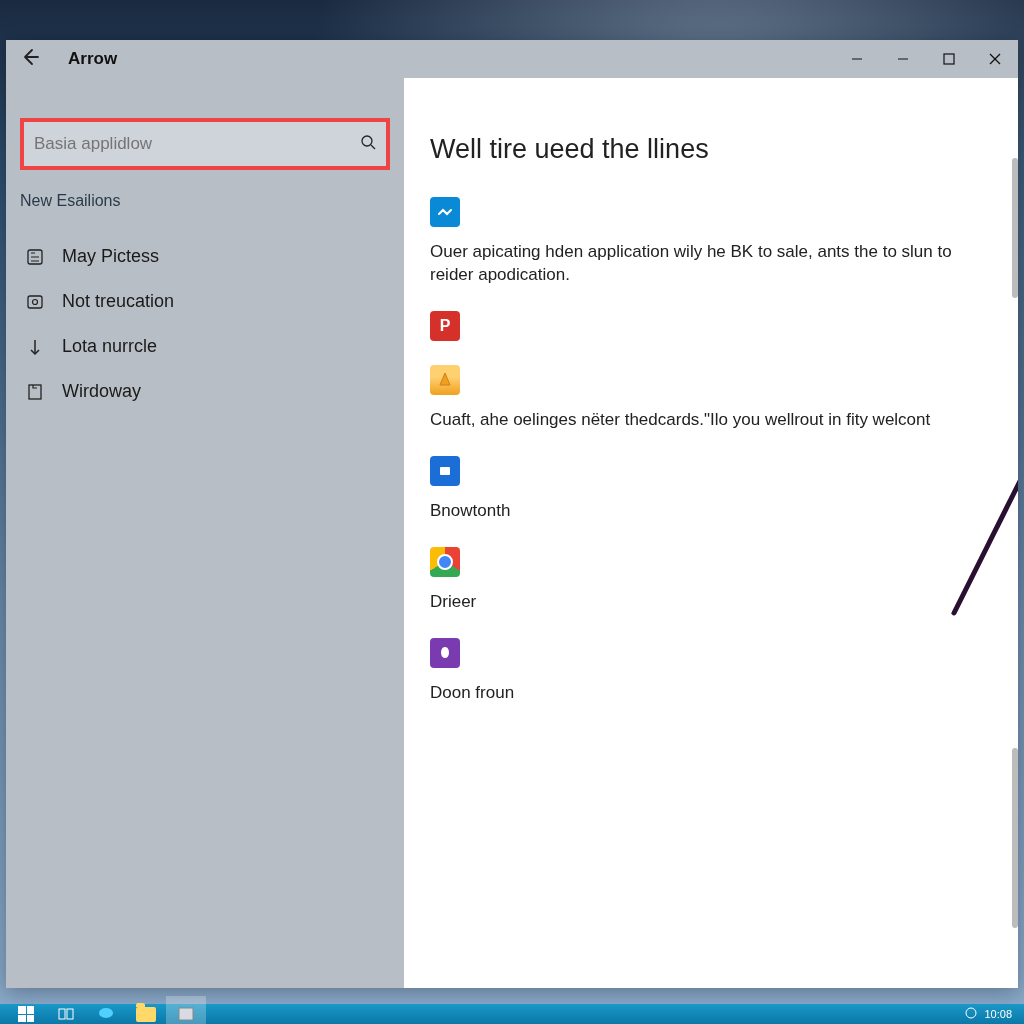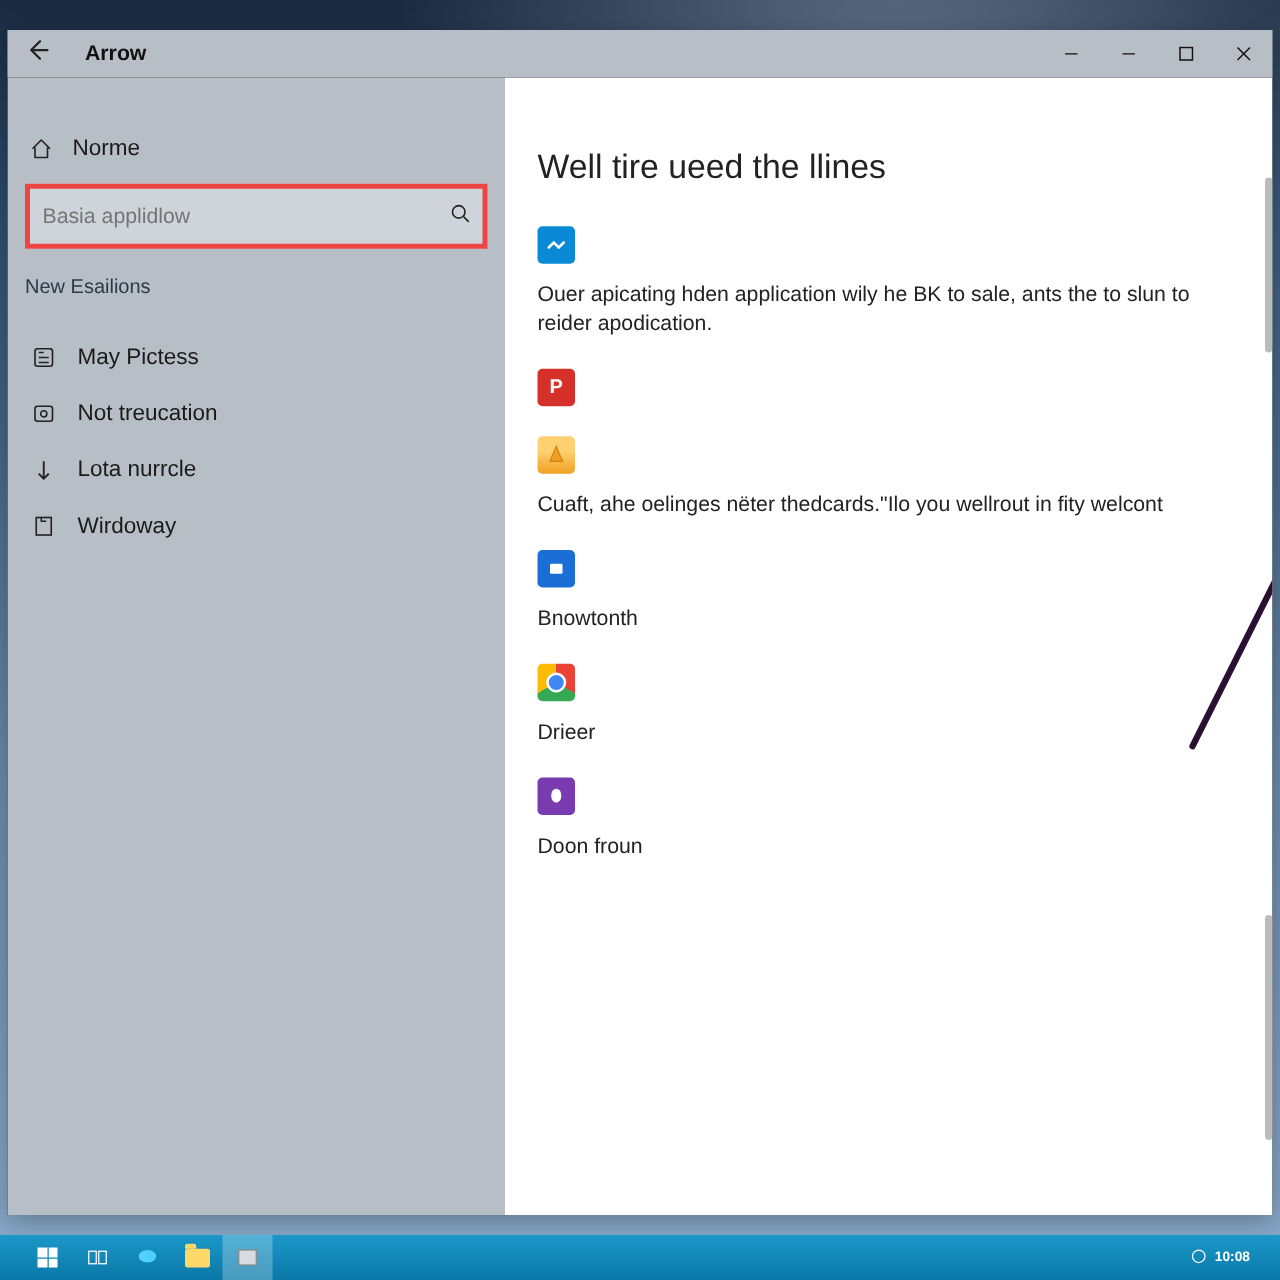--- a/index.html
+++ b/index.html
@@ -8,23 +8,23 @@
     background: linear-gradient(135deg, #1a2840 0%, #3a5a7a 25%, #6a8aaa 50%, #8aaaca 100%);
     position: relative;
   }
   .desktop-bg {
     position: absolute; inset: 0;
     background: radial-gradient(ellipse at 70% 10%, rgba(200,220,240,0.4) 0%, transparent 40%),
                 linear-gradient(180deg, #1a2a40 0%, #2a4a6a 15%, #6a8aaa 60%, #8aaaca 100%);
   }
   .window {
     position: absolute;
-    left: 6px; top: 24px;
+    left: 6px; top: 40px;
     width: 1012px; height: 948px;
-    background: #404040;
+    background: #ec4899;
     box-shadow: 0 4px 20px rgba(0,0,0,0.3);
     display: flex;
     flex-direction: column;
   }
   .titlebar {
     height: 38px;
     display: flex;
     align-items: center;
     background: #b8bec5;
     padding-left: 14px;
@@ -116,26 +116,25 @@
 
   
   .arrow-annot {
     position: absolute; left: 540px; top: 315px;
     width: 140px; height: 230px;
     pointer-events: none;
   }
 
   
   .taskbar {
-    position: absolute; left: 0; right: 0; bottom: 0; height: 36px;
+    position: absolute; left: 0; right: 0; bottom: 0; height: 20px;
     background: linear-gradient(180deg,#1a98c8,#0a78a8);
     display: flex; align-items: center;
-    padding: 0 18px;
+    padding: 0 6px;
     color: #fff;
-    font-weight: bold;
   }
   .taskbar .tb-item {
     width: 40px; height: 36px; display:flex; align-items:center; justify-content:center;
     cursor: pointer;
   }
   .taskbar .tb-item.active { background: rgba(255,255,255,0.25); }
   .taskbar .spacer { flex: 1; }
   .taskbar .tray { display:flex; align-items:center; gap:6px; font-size:11px; padding-right:6px; }
   .start-icon { display:grid; grid-template-columns: repeat(2,1fr); grid-template-rows: repeat(2,1fr); gap:1px; width:16px; height:16px; }
   .start-icon span { background:#fff; }
@@ -174,28 +173,20 @@
     <div class="winctl close">
         <svg width="12" height="12">
           <line x1="1" y1="1" x2="11" y2="11" stroke="#111" stroke-width="1.2"></line>
           <line x1="11" y1="1" x2="1" y2="11" stroke="#111" stroke-width="1.2"></line>
         </svg>
       </div>
   </div>
 
   <div class="body">
     <div class="sidebar">
-      <div class="home-row">
-        <span class="icon">
-          <svg width="20" height="20" viewBox="0 0 20 20">
-              <path d="M3 10 L10 3 L17 10 M5 9 V17 H15 V9" stroke="#222" stroke-width="1.3" fill="none" stroke-linejoin="round"></path>
-            </svg>
-        </span>
-        <span>Norme</span>
-      </div>
 
       <div class="search-box">
         <input type="text" placeholder="Basia applidlow" style="">
         <span class="search-icon">
           <svg width="16" height="16" viewBox="0 0 16 16">
               <circle cx="7" cy="7" r="5" stroke="#222" stroke-width="1.3" fill="none"></circle>
               <line x1="11" y1="11" x2="15" y2="15" stroke="#222" stroke-width="1.3"></line>
             </svg>
         </span>
       </div>

